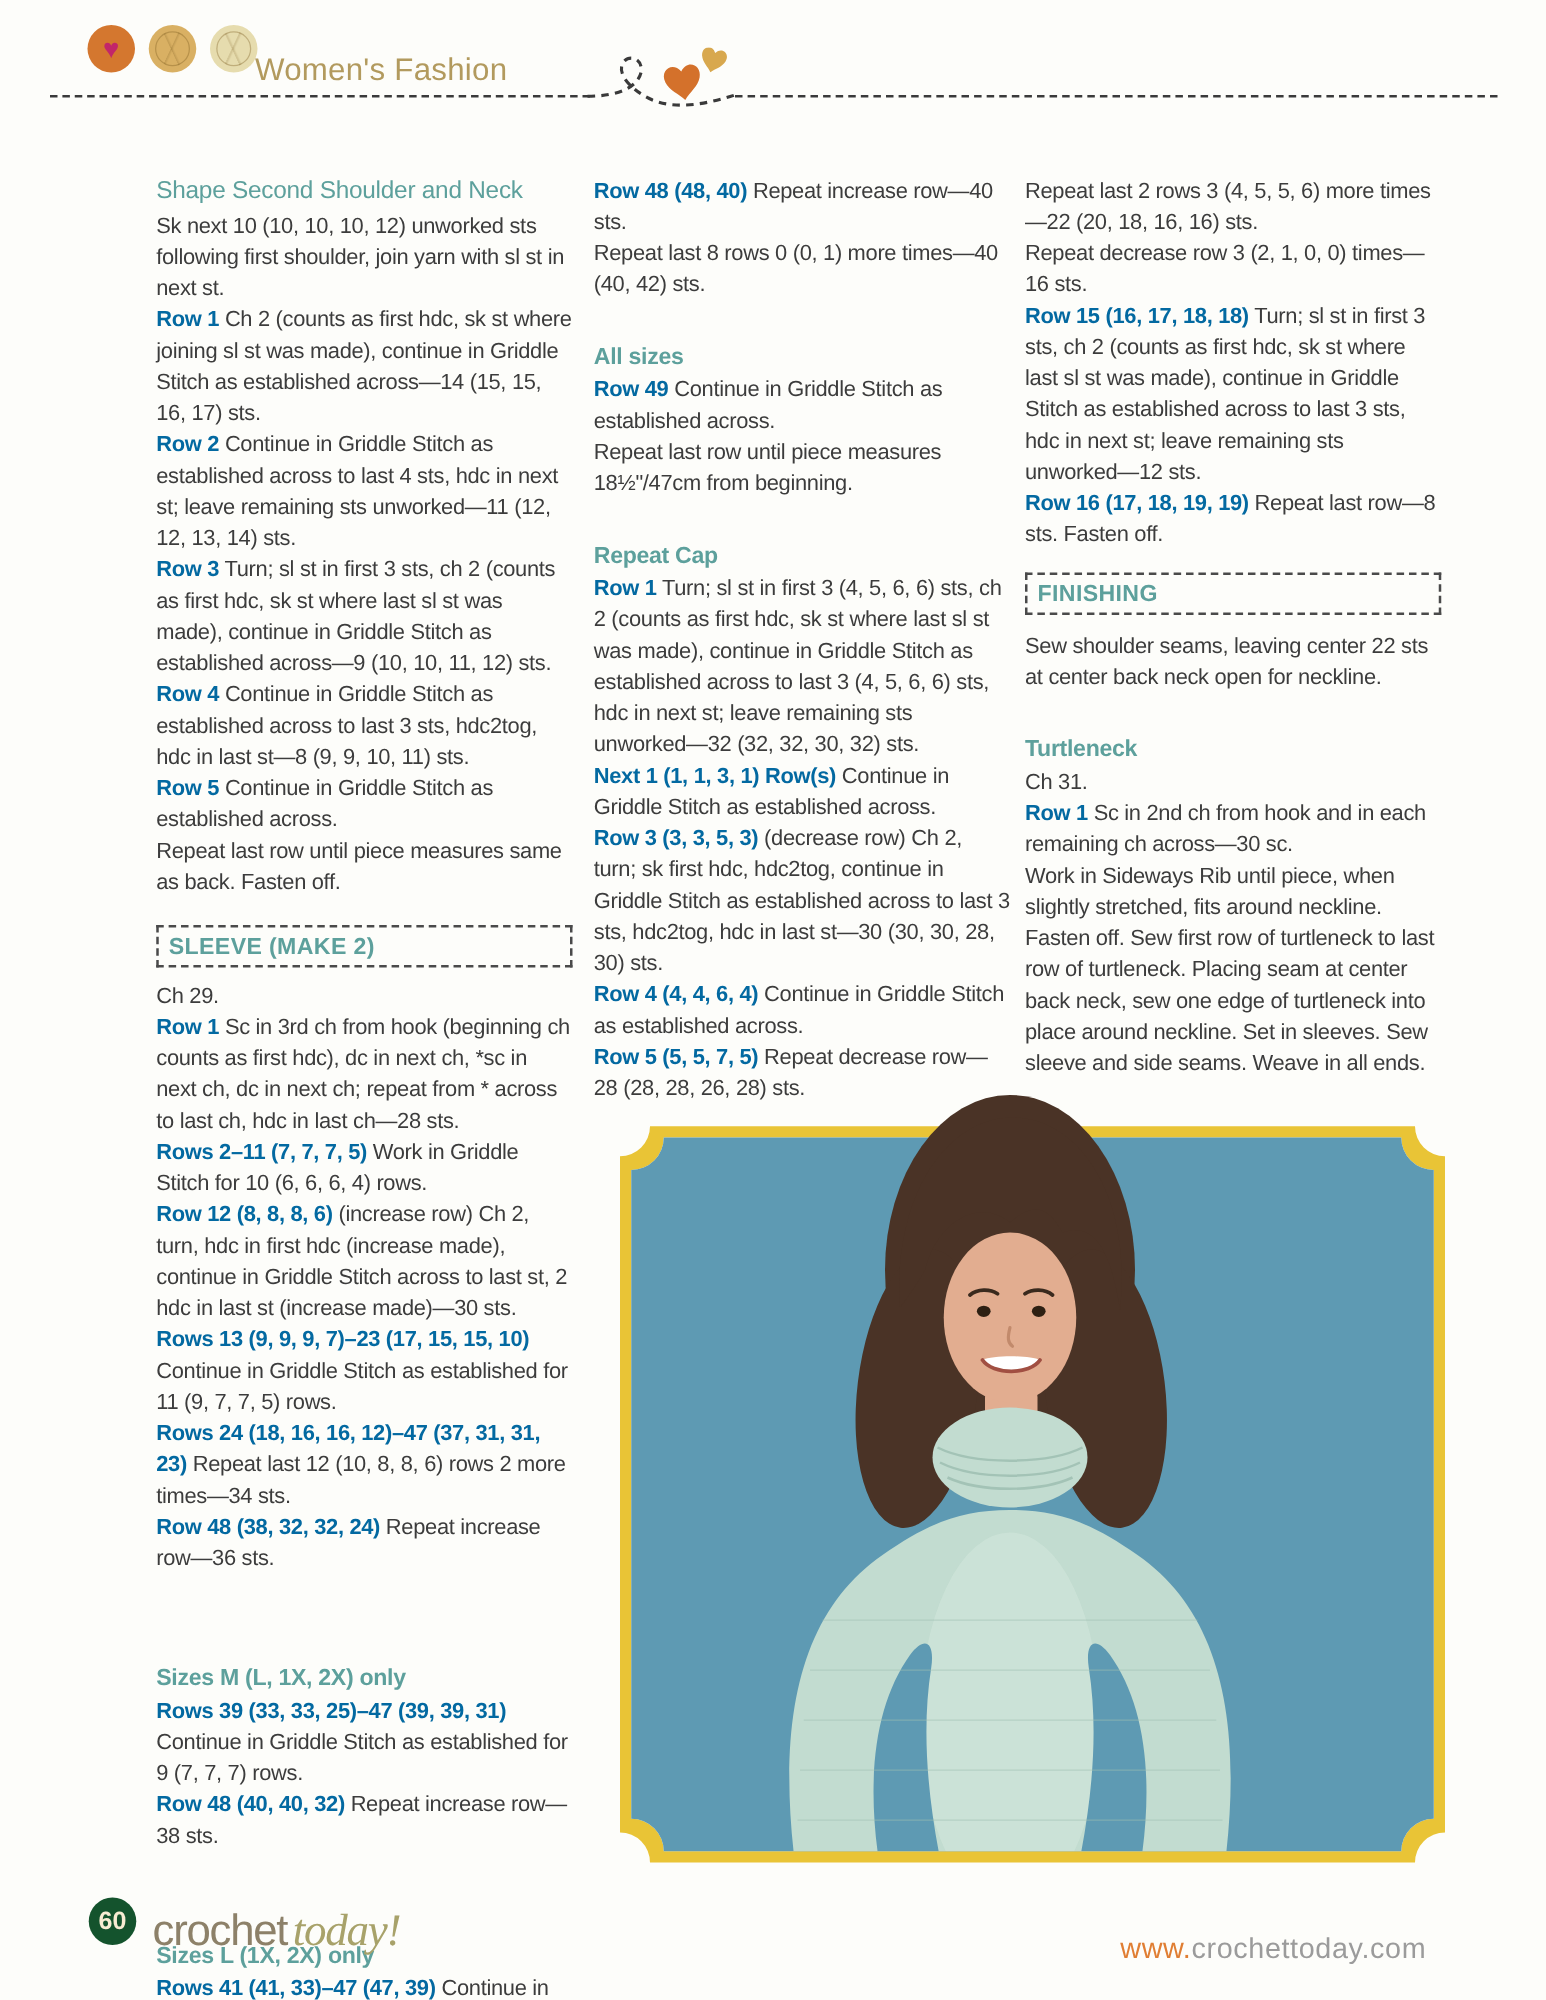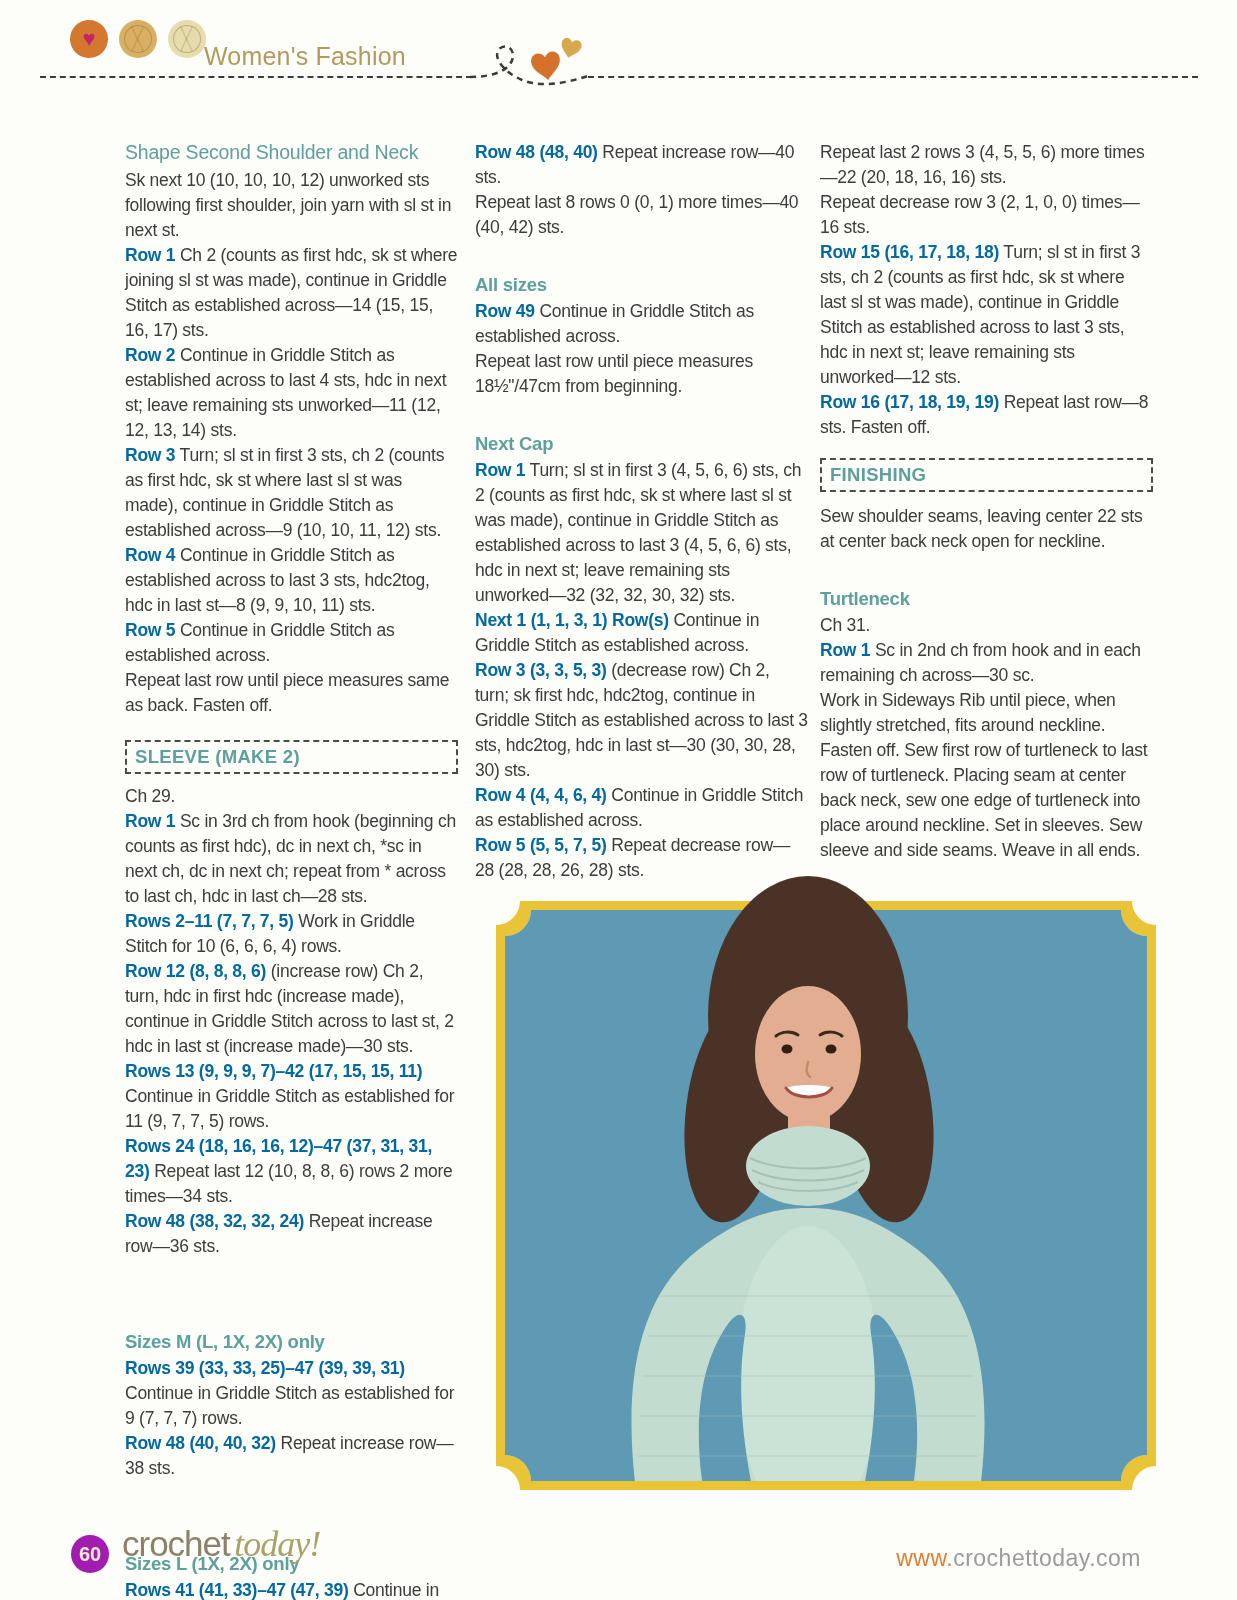--- a/index.html
+++ b/index.html
@@ -40,22 +40,22 @@
   .boxheading{color:#5da09c;font-weight:bold;font-size:18.5px;letter-spacing:.3px;
     border:2px dashed #4a4a4a;padding:2px 8px 3px;margin:20px 0 10px;}
   .col1 .boxheading{margin-top:22px;}
   .col3 .boxheading{margin-top:18px;margin-bottom:12px;}
 
   
   .photo{position:absolute;left:488px;top:866px;width:678px;height:638px;}
 
   
   .page-badge{position:absolute;left:71px;top:1518px;width:38px;height:38px;border-radius:50%;
-    background:#a21caf;display:flex;align-items:center;justify-content:center;
-    color:#f7ecd2;font-size:20px;font-weight:bold;margin-top:17px;}
+    background:#14532d;display:flex;align-items:center;justify-content:center;
+    color:#f7ecd2;font-size:20px;font-weight:bold;}
   .logo{position:absolute;left:122px;top:1523px;white-space:nowrap;}
   .logo .word{font-size:35px;color:#8d8169;letter-spacing:-1px;}
   .logo .script{font-family:"Liberation Serif", serif;font-style:italic;font-size:36px;color:#a8a26a;letter-spacing:-1px;}
   .website{position:absolute;right:96px;top:1545px;font-size:23px;color:#9b9b9b;letter-spacing:.5px;}
   .website .www{color:#e07e33;}
 </style>
 </head>
 <body>
 
 <div class="hdr-icons">
@@ -89,36 +89,36 @@
     <div class="blk para"><b>Row 2</b><span> Continue in Griddle Stitch as established across to last 4 sts, hdc in next st; leave remaining sts unworked—11 (12, 12, 13, 14) sts.</span></div>
     <div class="blk para"><b>Row 3</b><span> Turn; sl st in first 3 sts, ch 2 (counts as first hdc, sk st where last sl st was made), continue in Griddle Stitch as established across—9 (10, 10, 11, 12) sts.</span></div>
     <div class="blk para"><b>Row 4</b><span> Continue in Griddle Stitch as established across to last 3 sts, hdc2tog, hdc in last st—8 (9, 9, 10, 11) sts.</span></div>
     <div class="blk para"><b>Row 5</b><span> Continue in Griddle Stitch as established across.</span></div>
     <div class="blk para"><span>Repeat last row until piece measures same as back. Fasten off.</span></div>
     <div class="blk boxheading"><span>SLEEVE (MAKE 2)</span></div>
     <div class="blk para"><span>Ch 29.</span></div>
     <div class="blk para"><b>Row 1</b><span> Sc in 3rd ch from hook (beginning ch counts as first hdc), dc in next ch, *sc in next ch, dc in next ch; repeat from * across to last ch, hdc in last ch—28 sts.</span></div>
     <div class="blk para"><b>Rows 2–11 (7, 7, 7, 5)</b><span> Work in Griddle Stitch for 10 (6, 6, 6, 4) rows.</span></div>
     <div class="blk para"><b>Row 12 (8, 8, 8, 6)</b><span> (increase row) Ch 2, turn, hdc in first hdc (increase made), continue in Griddle Stitch across to last st, 2 hdc in last st (increase made)—30 sts.</span></div>
-    <div class="blk para"><b>Rows 13 (9, 9, 9, 7)–42 (17, 15, 15, 11)</b><span> Continue in Griddle Stitch as established for 11 (9, 7, 7, 5) rows.</span></div>
+    <div class="blk para"><b>Rows 13 (9, 9, 9, 7)–23 (17, 15, 15, 10)</b><span> Continue in Griddle Stitch as established for 11 (9, 7, 7, 5) rows.</span></div>
     <div class="blk para"><b>Rows 24 (18, 16, 16, 12)–47 (37, 31, 31, 23)</b><span> Repeat last 12 (10, 8, 8, 6) rows 2 more times—34 sts.</span></div>
     <div class="blk para"><b>Row 48 (38, 32, 32, 24)</b><span> Repeat increase row—36 sts.</span></div>
     <div class="blk subheading"><span>Sizes M (L, 1X, 2X) only</span></div>
     <div class="blk para"><b>Rows 39 (33, 33, 25)–47 (39, 39, 31)</b><span> Continue in Griddle Stitch as established for 9 (7, 7, 7) rows.</span></div>
     <div class="blk para"><b>Row 48 (40, 40, 32)</b><span> Repeat increase row—38 sts.</span></div>
     <div class="blk subheading"><span>Sizes L (1X, 2X) only</span></div>
     <div class="blk para"><b>Rows 41 (41, 33)–47 (47, 39)</b><span> Continue in Griddle Stitch as established for 7 rows.</span></div>
   </div>
 <div class="col col2">
     <div class="blk para"><b>Row 48 (48, 40)</b><span> Repeat increase row—40 sts.</span></div>
     <div class="blk para"><span>Repeat last 8 rows 0 (0, 1) more times—40 (40, 42) sts.</span></div>
     <div class="blk subheading"><span>All sizes</span></div>
     <div class="blk para"><b>Row 49</b><span> Continue in Griddle Stitch as established across.</span></div>
     <div class="blk para"><span>Repeat last row until piece measures 18½"/47cm from beginning.</span></div>
-    <div class="blk subheading"><span>Next Cap</span></div>
+    <div class="blk subheading"><span>Repeat Cap</span></div>
     <div class="blk para"><b>Row 1</b><span> Turn; sl st in first 3 (4, 5, 6, 6) sts, ch 2 (counts as first hdc, sk st where last sl st was made), continue in Griddle Stitch as established across to last 3 (4, 5, 6, 6) sts, hdc in next st; leave remaining sts unworked—32 (32, 32, 30, 32) sts.</span></div>
     <div class="blk para"><b>Next 1 (1, 1, 3, 1) Row(s)</b><span> Continue in Griddle Stitch as established across.</span></div>
     <div class="blk para"><b>Row 3 (3, 3, 5, 3)</b><span> (decrease row) Ch 2, turn; sk first hdc, hdc2tog, continue in Griddle Stitch as established across to last 3 sts, hdc2tog, hdc in last st—30 (30, 30, 28, 30) sts.</span></div>
     <div class="blk para"><b>Row 4 (4, 4, 6, 4)</b><span> Continue in Griddle Stitch as established across.</span></div>
     <div class="blk para"><b>Row 5 (5, 5, 7, 5)</b><span> Repeat decrease row—28 (28, 28, 26, 28) sts.</span></div>
   </div>
 <div class="col col3">
     <div class="blk para"><span>Repeat last 2 rows 3 (4, 5, 5, 6) more times—22 (20, 18, 16, 16) sts.</span></div>
     <div class="blk para"><span>Repeat decrease row 3 (2, 1, 0, 0) times—16 sts.</span></div>
     <div class="blk para"><b>Row 15 (16, 17, 18, 18)</b><span> Turn; sl st in first 3 sts, ch 2 (counts as first hdc, sk st where last sl st was made), continue in Griddle Stitch as established across to last 3 sts, hdc in next st; leave remaining sts unworked—12 sts.</span></div>

